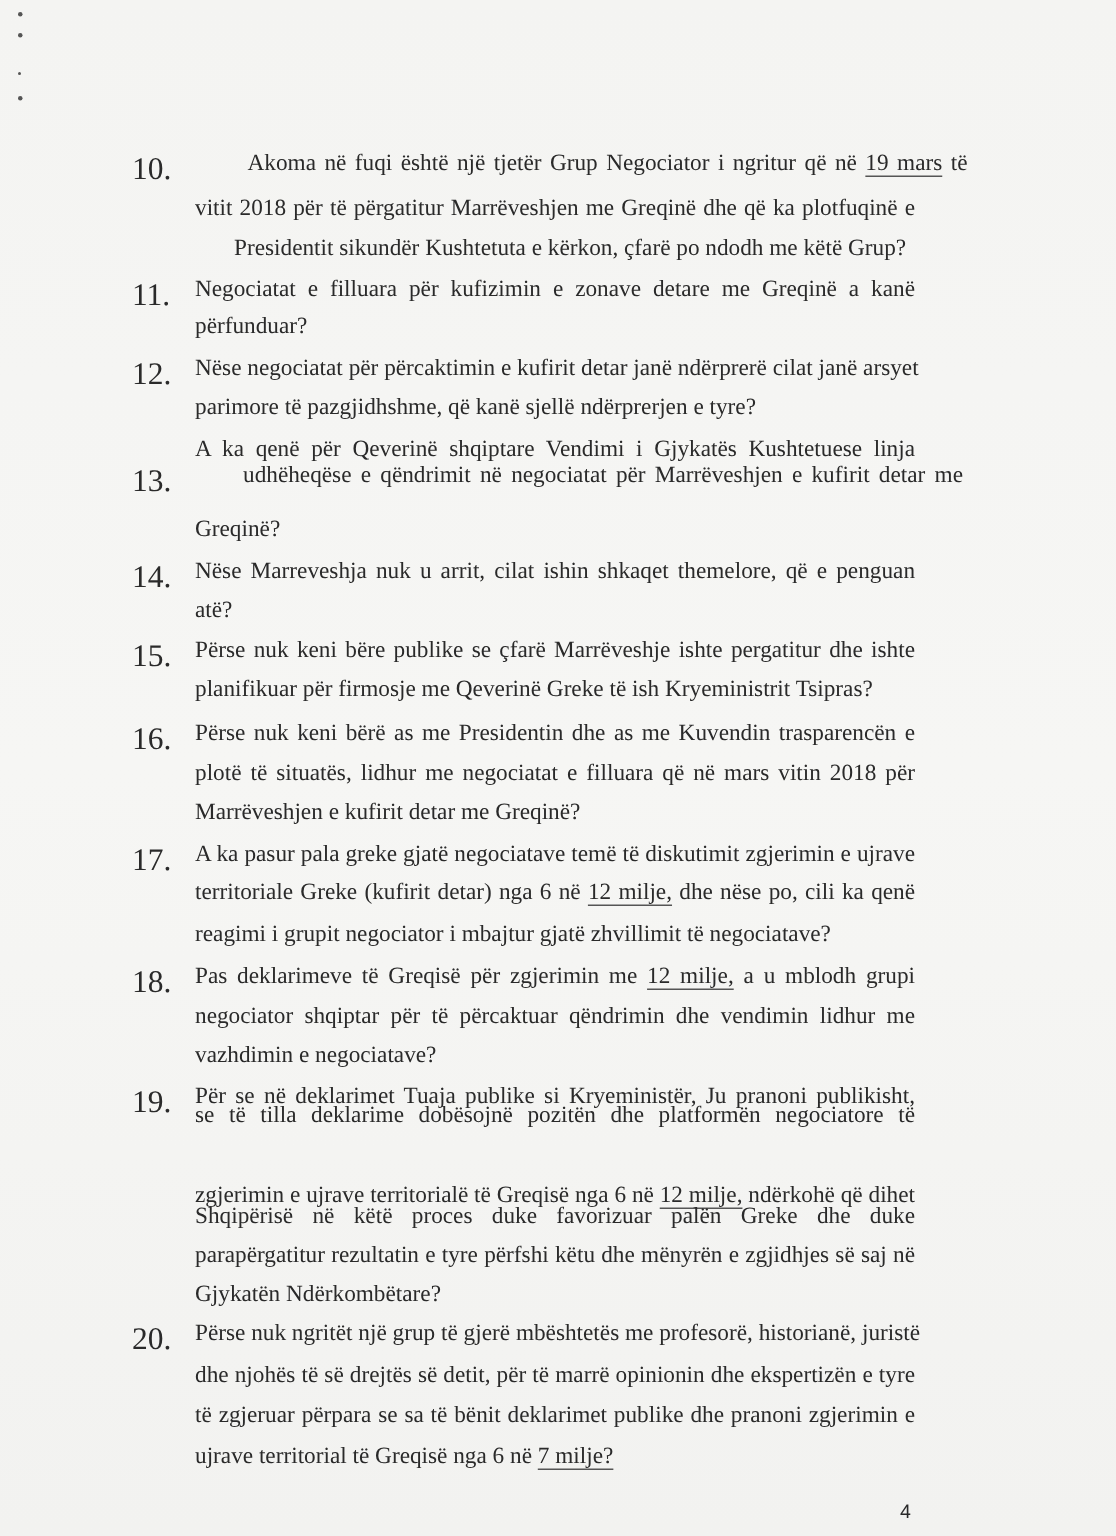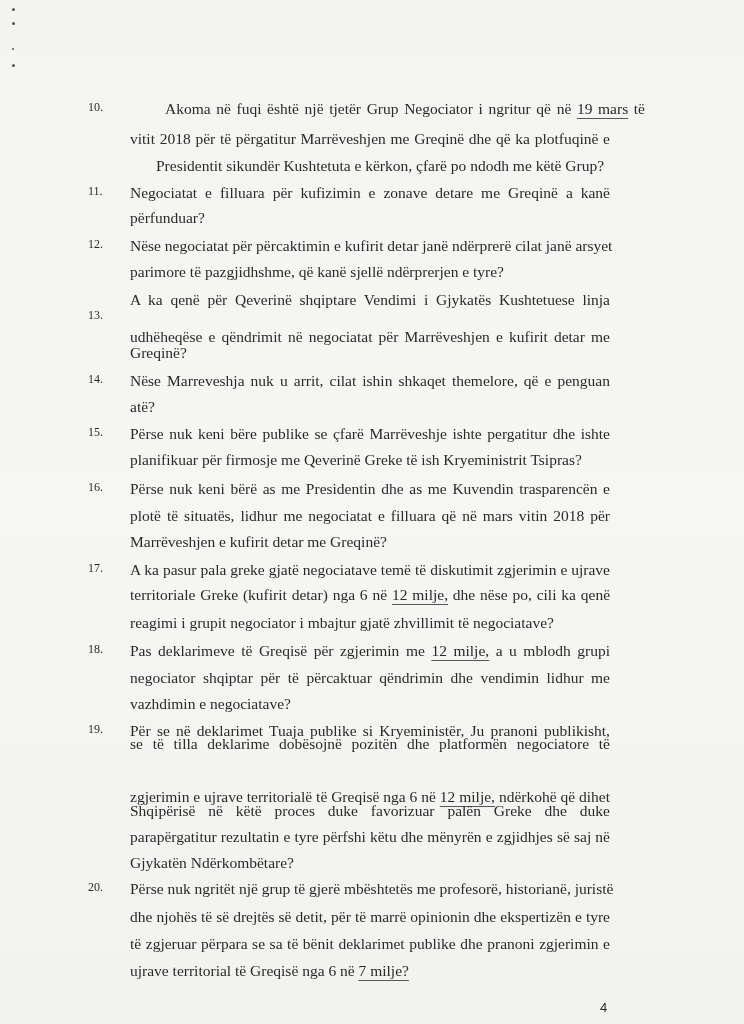--- a/index.html
+++ b/index.html
@@ -9,21 +9,21 @@
     font-family:"Liberation Serif", "DejaVu Serif", serif;
     color:#2a2a2a;
     position:relative;
   }
   .page {
     position:absolute; left:0; top:0; width:744px; height:1024px;
     background: linear-gradient(180deg,#f4f4f2 0%,#f6f6f4 50%,#f2f2f0 100%);
   }
   .dot { position:absolute; width:3px; height:3px; background:#555; border-radius:50%; }
   .item { position:absolute; left:0; width:744px; }
-  .num { position:absolute; left:88px; font-size:12px; }
+  .num { position:absolute; left:88px; font-size:21px; }
   .line {
     position:absolute; left:130px; width:480px;
     font-size:15.5px; white-space:nowrap;
     text-align:justify; text-align-last:justify;
   }
   .line.last { text-align-last:left; }
   .u { text-decoration:underline; text-underline-offset:4px; text-decoration-thickness:1px; text-decoration-color:#555; }
   .pagenum { position:absolute; left:600px; top:1000px; font-size:13px; font-family:"Liberation Sans", sans-serif; }
 </style>
 </head>
@@ -48,21 +48,21 @@
         <div class="line last" style="top: 209px;"><span>përfunduar?</span></div>
       </div>
       <div class="item">
         <span class="num" style="top: 237px;">12.</span>
         <div class="line" style="top: 237px;"><span>Nëse negociatat për përcaktimin e kufirit detar janë ndërprerë cilat janë arsyet</span></div>
         <div class="line last" style="top: 263px;"><span>parimore të pazgjidhshme, që kanë sjellë ndërprerjen e tyre?</span></div>
       </div>
       <div class="item">
         <span class="num" style="top: 308px;">13.</span>
         <div class="line" style="top: 291px;"><span>A ka qenë për Qeverinë shqiptare Vendimi i Gjykatës Kushtetuese linja</span></div>
-        <div class="line" style="top: 328px;"><span>udhëheqëse e qëndrimit në negociatat për Marrëveshjen e kufirit detar me</span></div>
+        <div class="line" style="top: 308px; margin-left: 32px;"><span>udhëheqëse e qëndrimit në negociatat për Marrëveshjen e kufirit detar me</span></div>
         <div class="line last" style="top: 344px;"><span>Greqinë?</span></div>
       </div>
       <div class="item">
         <span class="num" style="top: 372px;">14.</span>
         <div class="line" style="top: 372px;"><span>Nëse Marreveshja nuk u arrit, cilat ishin shkaqet themelore, që e penguan</span></div>
         <div class="line last" style="top: 398px;"><span>atë?</span></div>
       </div>
       <div class="item">
         <span class="num" style="top: 425px;">15.</span>
         <div class="line" style="top: 425px;"><span>Përse nuk keni bëre publike se çfarë Marrëveshje ishte pergatitur dhe ishte</span></div>

